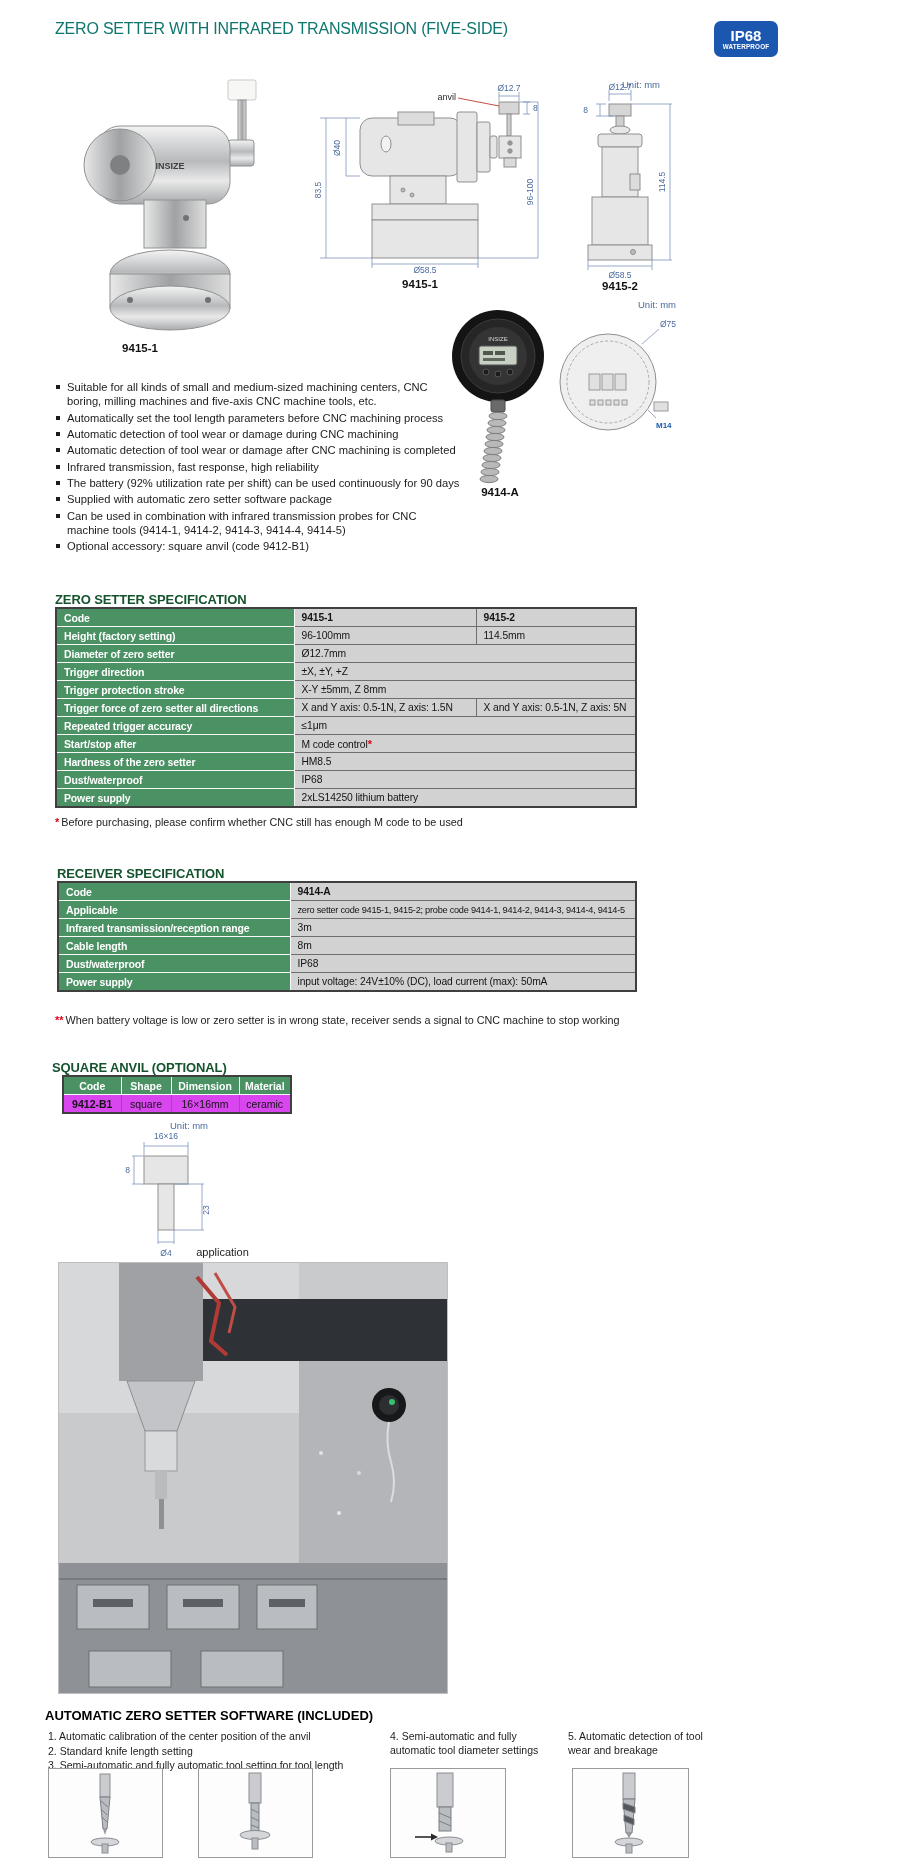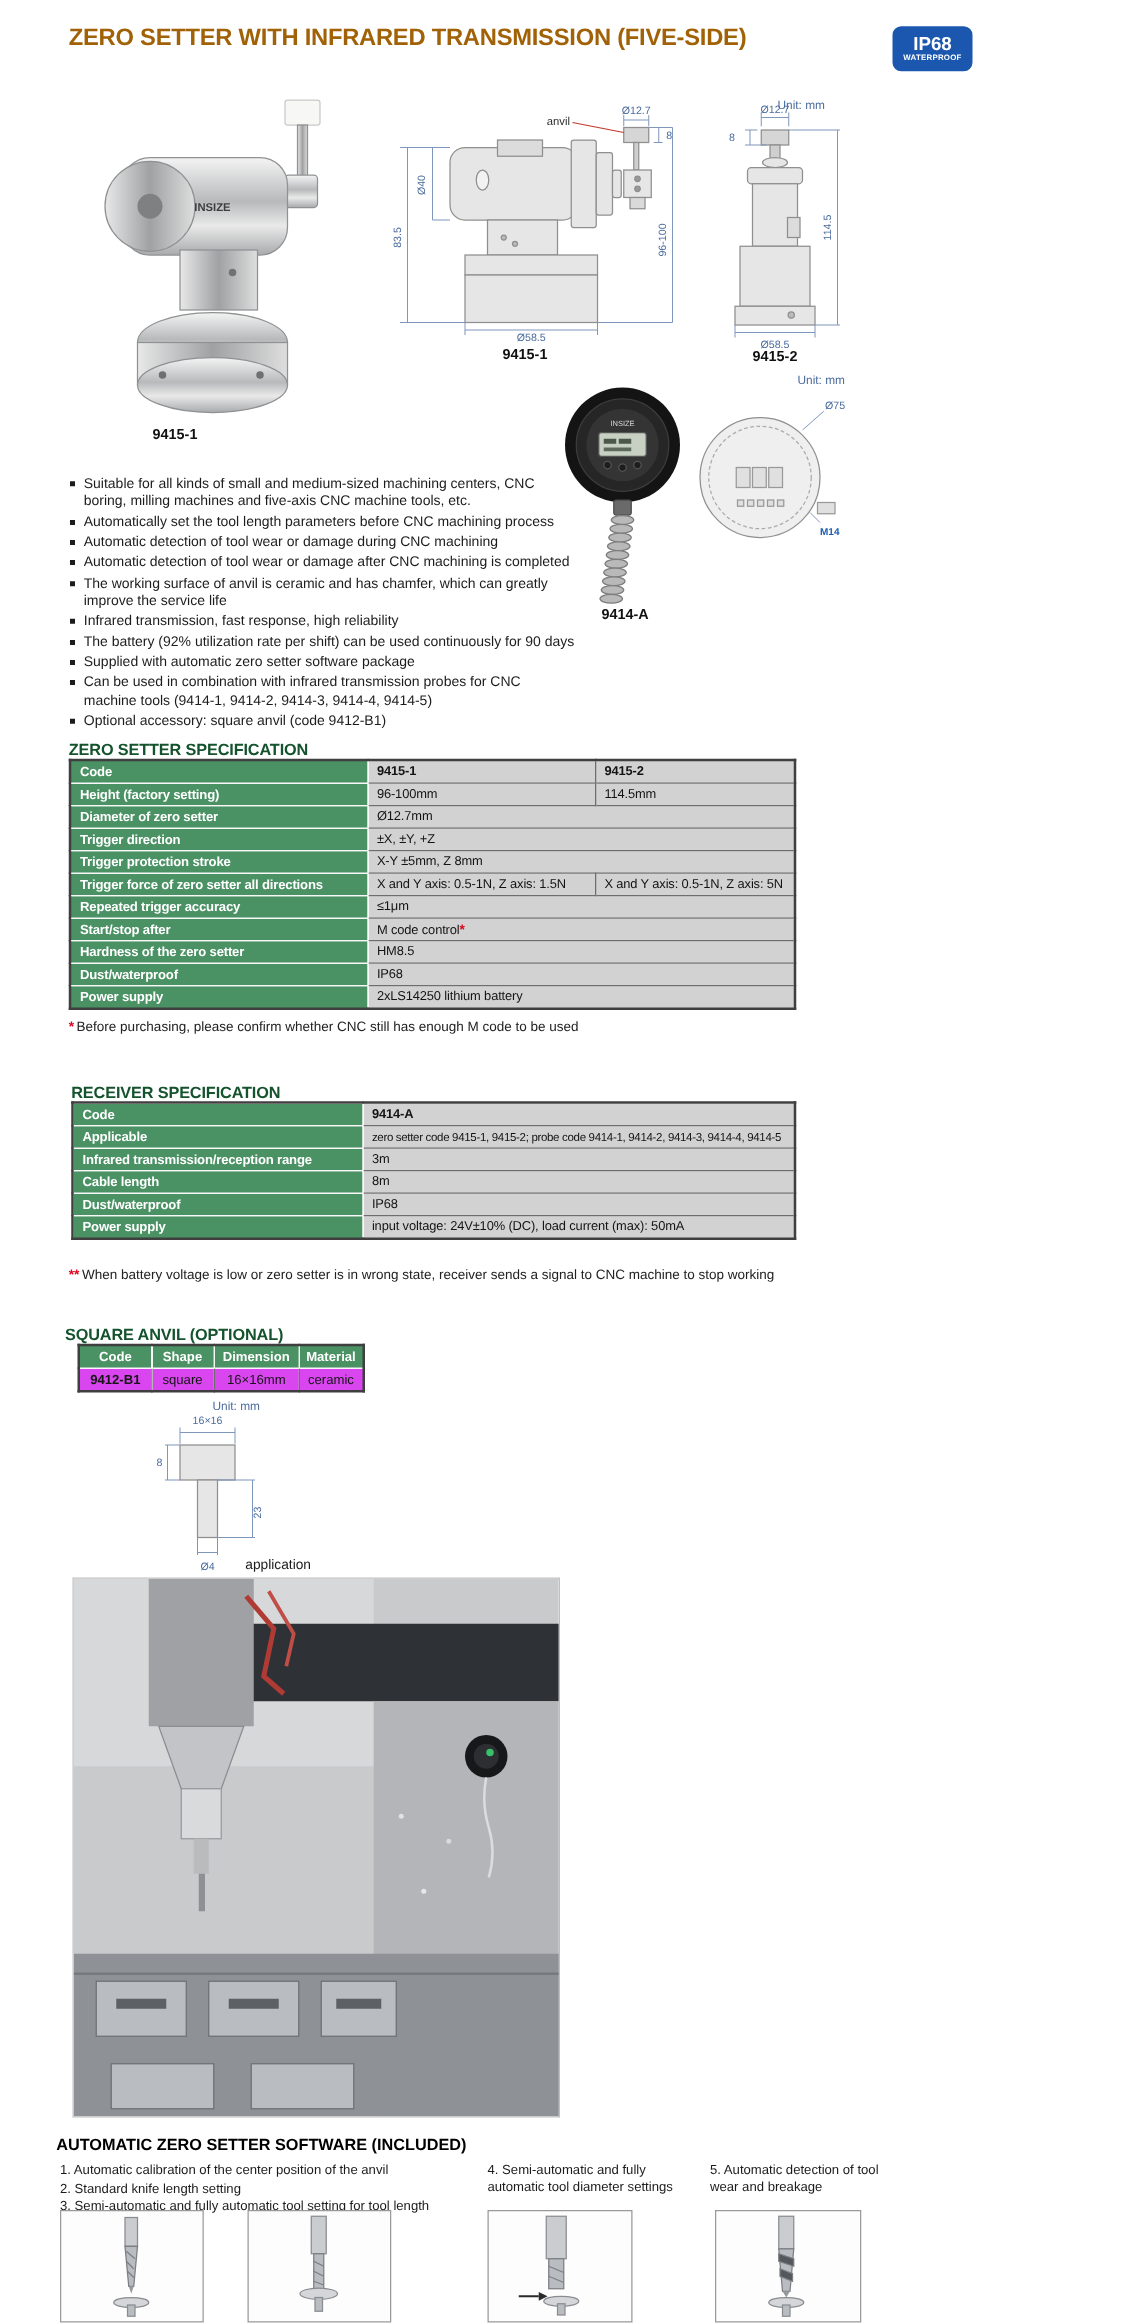--- a/index.html
+++ b/index.html
@@ -1,21 +1,21 @@
 <!DOCTYPE html>
 <html><head>
 <meta charset="utf-8">
 <style>
   html,body { margin:0; padding:0; background:#ffffff; }
   body { font-family:"Liberation Sans", sans-serif; color:#1a1a1a; }
   #page { position:relative; width:900px; height:1859px; background:#fff; overflow:hidden; }
 
   .abs { position:absolute; }
 
-  .page-title { font-size:19px; font-weight:700; color:#a16207; letter-spacing:-0.2px; }
+  .page-title { font-size:16px; font-weight:400; color:#0f766e; letter-spacing:-0.2px; }
 
   .badge { display:flex; flex-direction:column; align-items:center; justify-content:center;
            background:#1b57ae; border-radius:7px; width:64px; height:36px; color:#fff; }
   .badge .b1 { font-size:15px; font-weight:800; line-height:1.05; }
   .badge .b2 { font-size:6.3px; font-weight:700; letter-spacing:0.2px; }
 
   .unit-label { font-size:9.5px; color:#4a6b9e; }
 
   .part-label { font-weight:700; font-size:11.5px; color:#111; text-align:center; }
 
@@ -212,21 +212,20 @@
     <text class="dt" x="104" y="11">Ø75</text>
     <text class="dtb" x="100" y="112">M14</text>
   </svg>
   <div class="abs part-label" style="left:440px; top:486px; width:120px;">9414-A</div>
 
   <ul class="abs features" style="left:55px; top:380px;">
     <li>Suitable for all kinds of small and medium-sized machining centers, CNC boring, milling machines and five-axis CNC machine tools, etc.</li>
     <li>Automatically set the tool length parameters before CNC machining process</li>
     <li>Automatic detection of tool wear or damage during CNC machining</li>
     <li>Automatic detection of tool wear or damage after CNC machining is completed</li>
-    <li>The working surface of anvil is ceramic and has chamfer, which can greatly improve the service life</li>
     <li>Infrared transmission, fast response, high reliability</li>
     <li>The battery (92% utilization rate per shift) can be used continuously for 90 days</li>
     <li>Supplied with automatic zero setter software package</li>
     <li>Can be used in combination with infrared transmission probes for CNC machine tools (9414-1, 9414-2, 9414-3, 9414-4, 9414-5)</li>
     <li>Optional accessory: square anvil (code 9412-B1)</li>
   </ul>
 
   <div class="abs sec-heading" style="left:55px; top:592px;">ZERO SETTER SPECIFICATION</div>
 
   <table class="abs spec" style="left:55px; top:607px; width:580px;">

